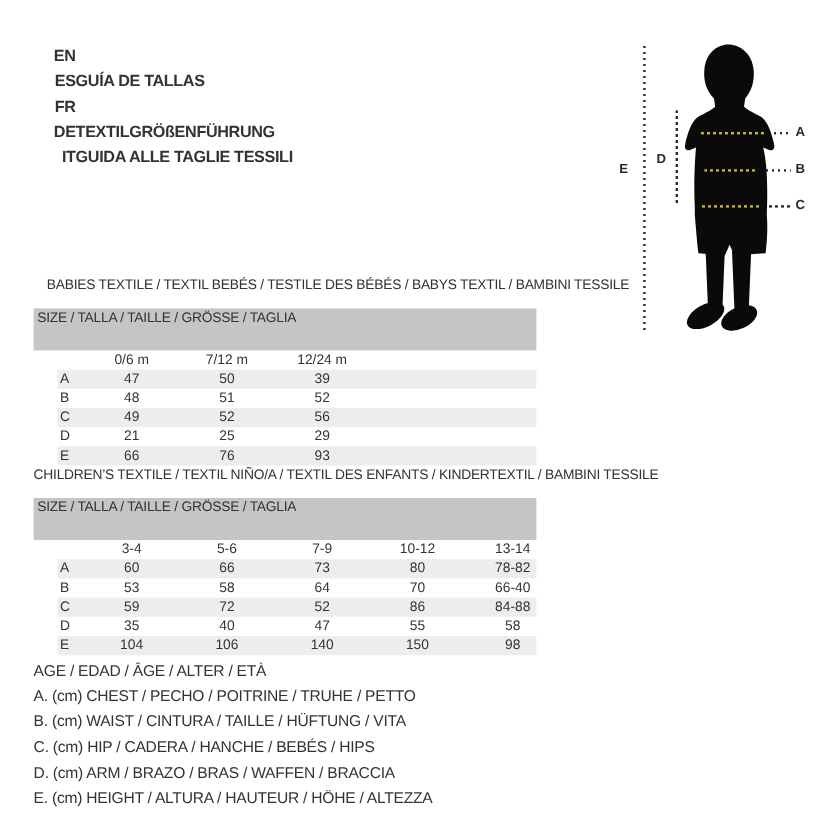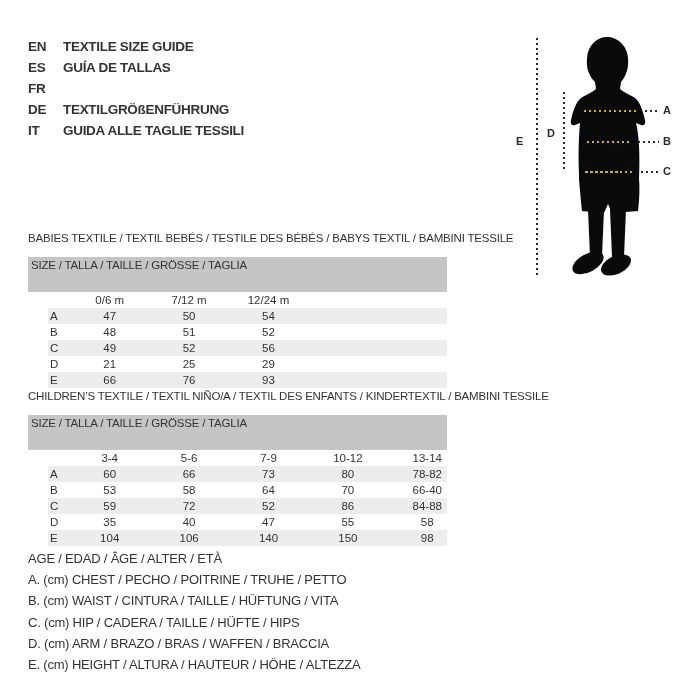--- a/index.html
+++ b/index.html
@@ -7,21 +7,21 @@
   .page {
     position:relative; width:700px; height:700px; background:#ffffff;
     font-family:"Liberation Sans","DejaVu Sans",sans-serif;
     color:#333333; overflow:hidden;
   }
   .abs { position:absolute; }
 
   
   .lang-header { top:36px; left:28px; }
   .lang-row { display:flex; line-height:21px; font-size:13.5px; font-weight:bold; letter-spacing:-0.3px; }
-  .lang-code { width:35px; flex:0 0 35px; }
+  .lang-code { width:35px; flex:0 0 35px;text-align:right; }
 
   
   .sec-title { font-size:11.5px; letter-spacing:-0.2px; white-space:nowrap; }
 
   
   .tbl { width:419px; }
   .size-bar {
     height:35px; line-height:17px; background:#c5c5c5;
     font-size:11.5px; padding-left:3px; letter-spacing:-0.2px; white-space:nowrap;
   }
@@ -40,21 +40,20 @@
   .mlabel { font-size:11px; font-weight:bold; color:#2b2b2b; }
 </style>
 </head>
 <body>
 
 <div class="page">
 
   <div class="abs lang-header">
     <div class="lang-row">
       <span class="lang-code">EN</span>
-      <span>TEXTILE SIZE GUIDE</span>
     </div>
     <div class="lang-row">
       <span class="lang-code">ES</span>
       <span>GUÍA DE TALLAS</span>
     </div>
     <div class="lang-row">
       <span class="lang-code">FR</span>
     </div>
     <div class="lang-row">
       <span class="lang-code">DE</span>
@@ -98,37 +97,37 @@
   <div class="abs mlabel" style="left:663px; top:104px;">A</div>
 
   <div class="abs hdots-yellow" style="left:587px; top:141px; width:44px;"></div>
   <div class="abs hdots-black" style="left:633px; top:141px; width:26px;"></div>
   <div class="abs mlabel" style="left:663px; top:135px;">B</div>
 
   <div class="abs hdots-yellow" style="left:585px; top:171px; width:49px;"></div>
   <div class="abs hdots-black" style="left:636px; top:171px; width:23px;"></div>
   <div class="abs mlabel" style="left:663px; top:165px;">C</div>
 
-  <div class="abs sec-title" style="left:28px; top:232px;">BABIES TEXTILE / TEXTIL BEBÉS / TESTILE DES BÉBÉS / BABYS TEXTIL / BAMBINI TESSILE</div>
+  <div class="abs sec-title" style="left:39px; top:232px;">BABIES TEXTILE / TEXTIL BEBÉS / TESTILE DES BÉBÉS / BABYS TEXTIL / BAMBINI TESSILE</div>
 
   <div class="abs tbl" style="left:28px; top:257px;">
     <div class="size-bar">SIZE / TALLA / TAILLE / GRÖSSE / TAGLIA</div>
     <div class="trow">
       <span class="tcell tlabel"></span>
       <span class="tcell">0/6 m</span>
       <span class="tcell">7/12 m</span>
       <span class="tcell">12/24 m</span>
       <span class="tcell"></span>
       <span class="tcell"></span>
     </div>
     <div class="trow striped">
       <span class="tcell tlabel">A</span>
       <span class="tcell">47</span>
       <span class="tcell">50</span>
-      <span class="tcell">54</span>
+      <span class="tcell">39</span>
       <span class="tcell"></span>
         <span class="tcell"></span>
     </div>
     <div class="trow">
       <span class="tcell tlabel">B</span>
       <span class="tcell">48</span>
       <span class="tcell">51</span>
       <span class="tcell">52</span>
       <span class="tcell"></span>
         <span class="tcell"></span>
@@ -210,18 +209,18 @@
       <span class="tcell">140</span>
       <span class="tcell">150</span>
       <span class="tcell">98</span>
     </div>
   </div>
 
   <div class="abs" style="left:28px; top:548px;">
     <div class="legend-line">AGE / EDAD / ÂGE / ALTER / ETÀ</div>
     <div class="legend-line">A. (cm) CHEST / PECHO / POITRINE / TRUHE / PETTO</div>
     <div class="legend-line">B. (cm) WAIST / CINTURA / TAILLE / HÜFTUNG / VITA</div>
-    <div class="legend-line">C. (cm) HIP / CADERA / TAILLE / HÜFTE / HIPS</div>
+    <div class="legend-line">C. (cm) HIP / CADERA / HANCHE / BEBÉS / HIPS</div>
     <div class="legend-line">D. (cm) ARM / BRAZO / BRAS / WAFFEN / BRACCIA</div>
     <div class="legend-line">E. (cm) HEIGHT / ALTURA / HAUTEUR / HÖHE / ALTEZZA</div>
   </div>
 
 </div>
 
 </body></html>

